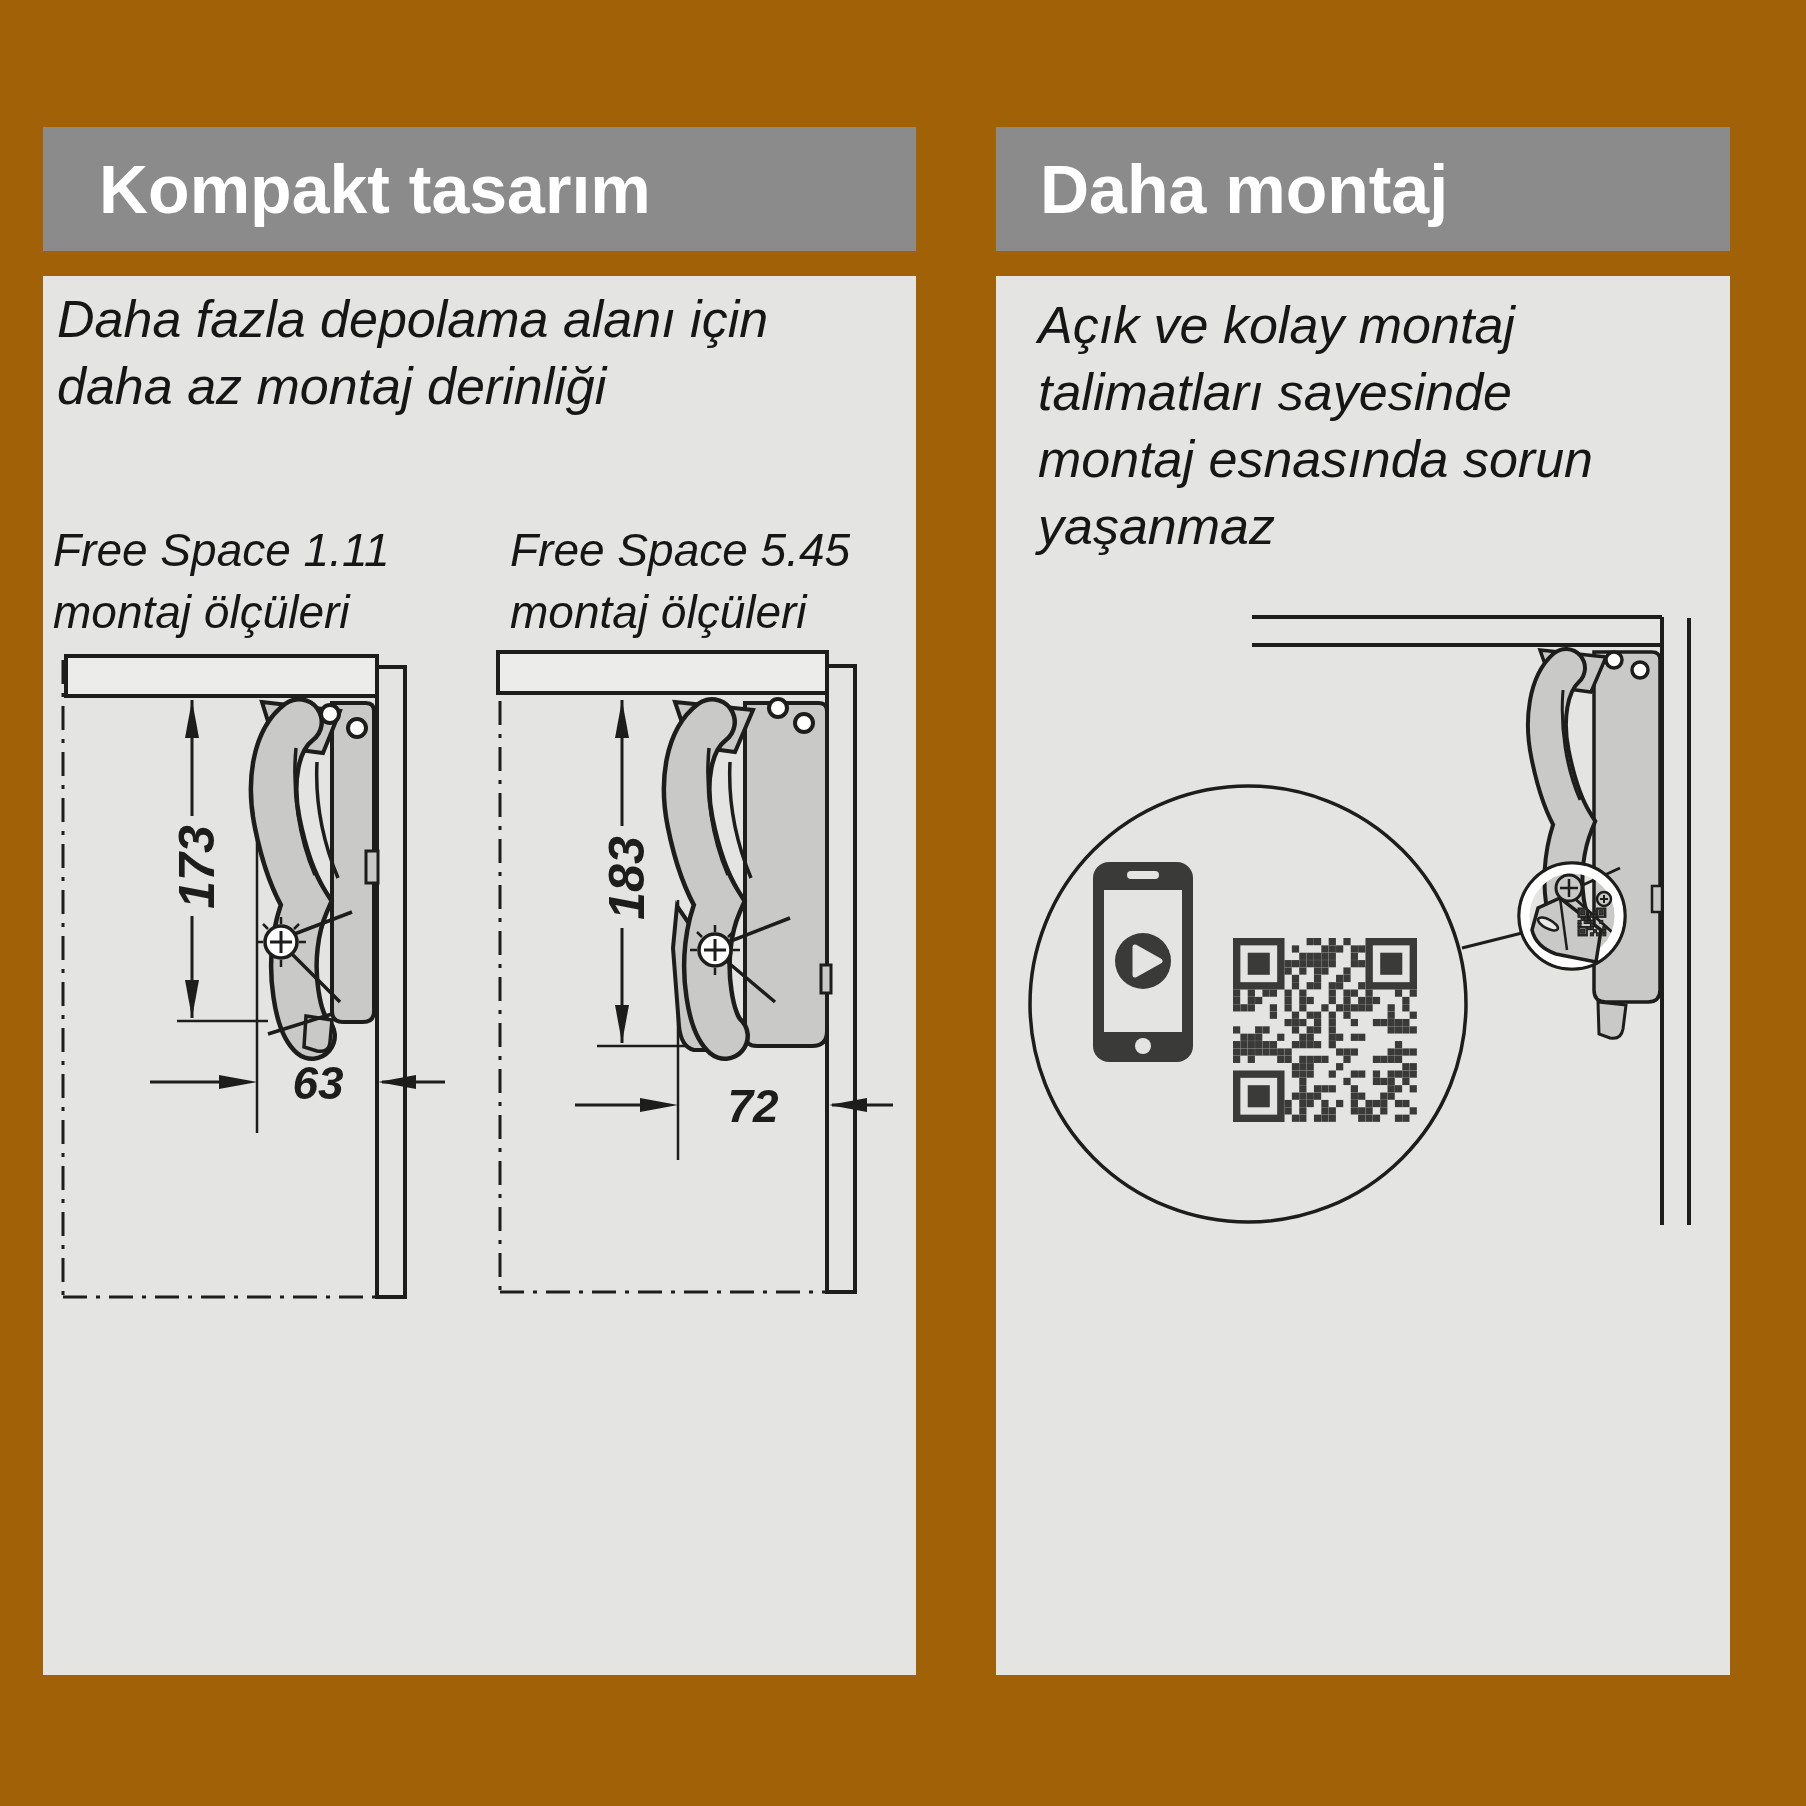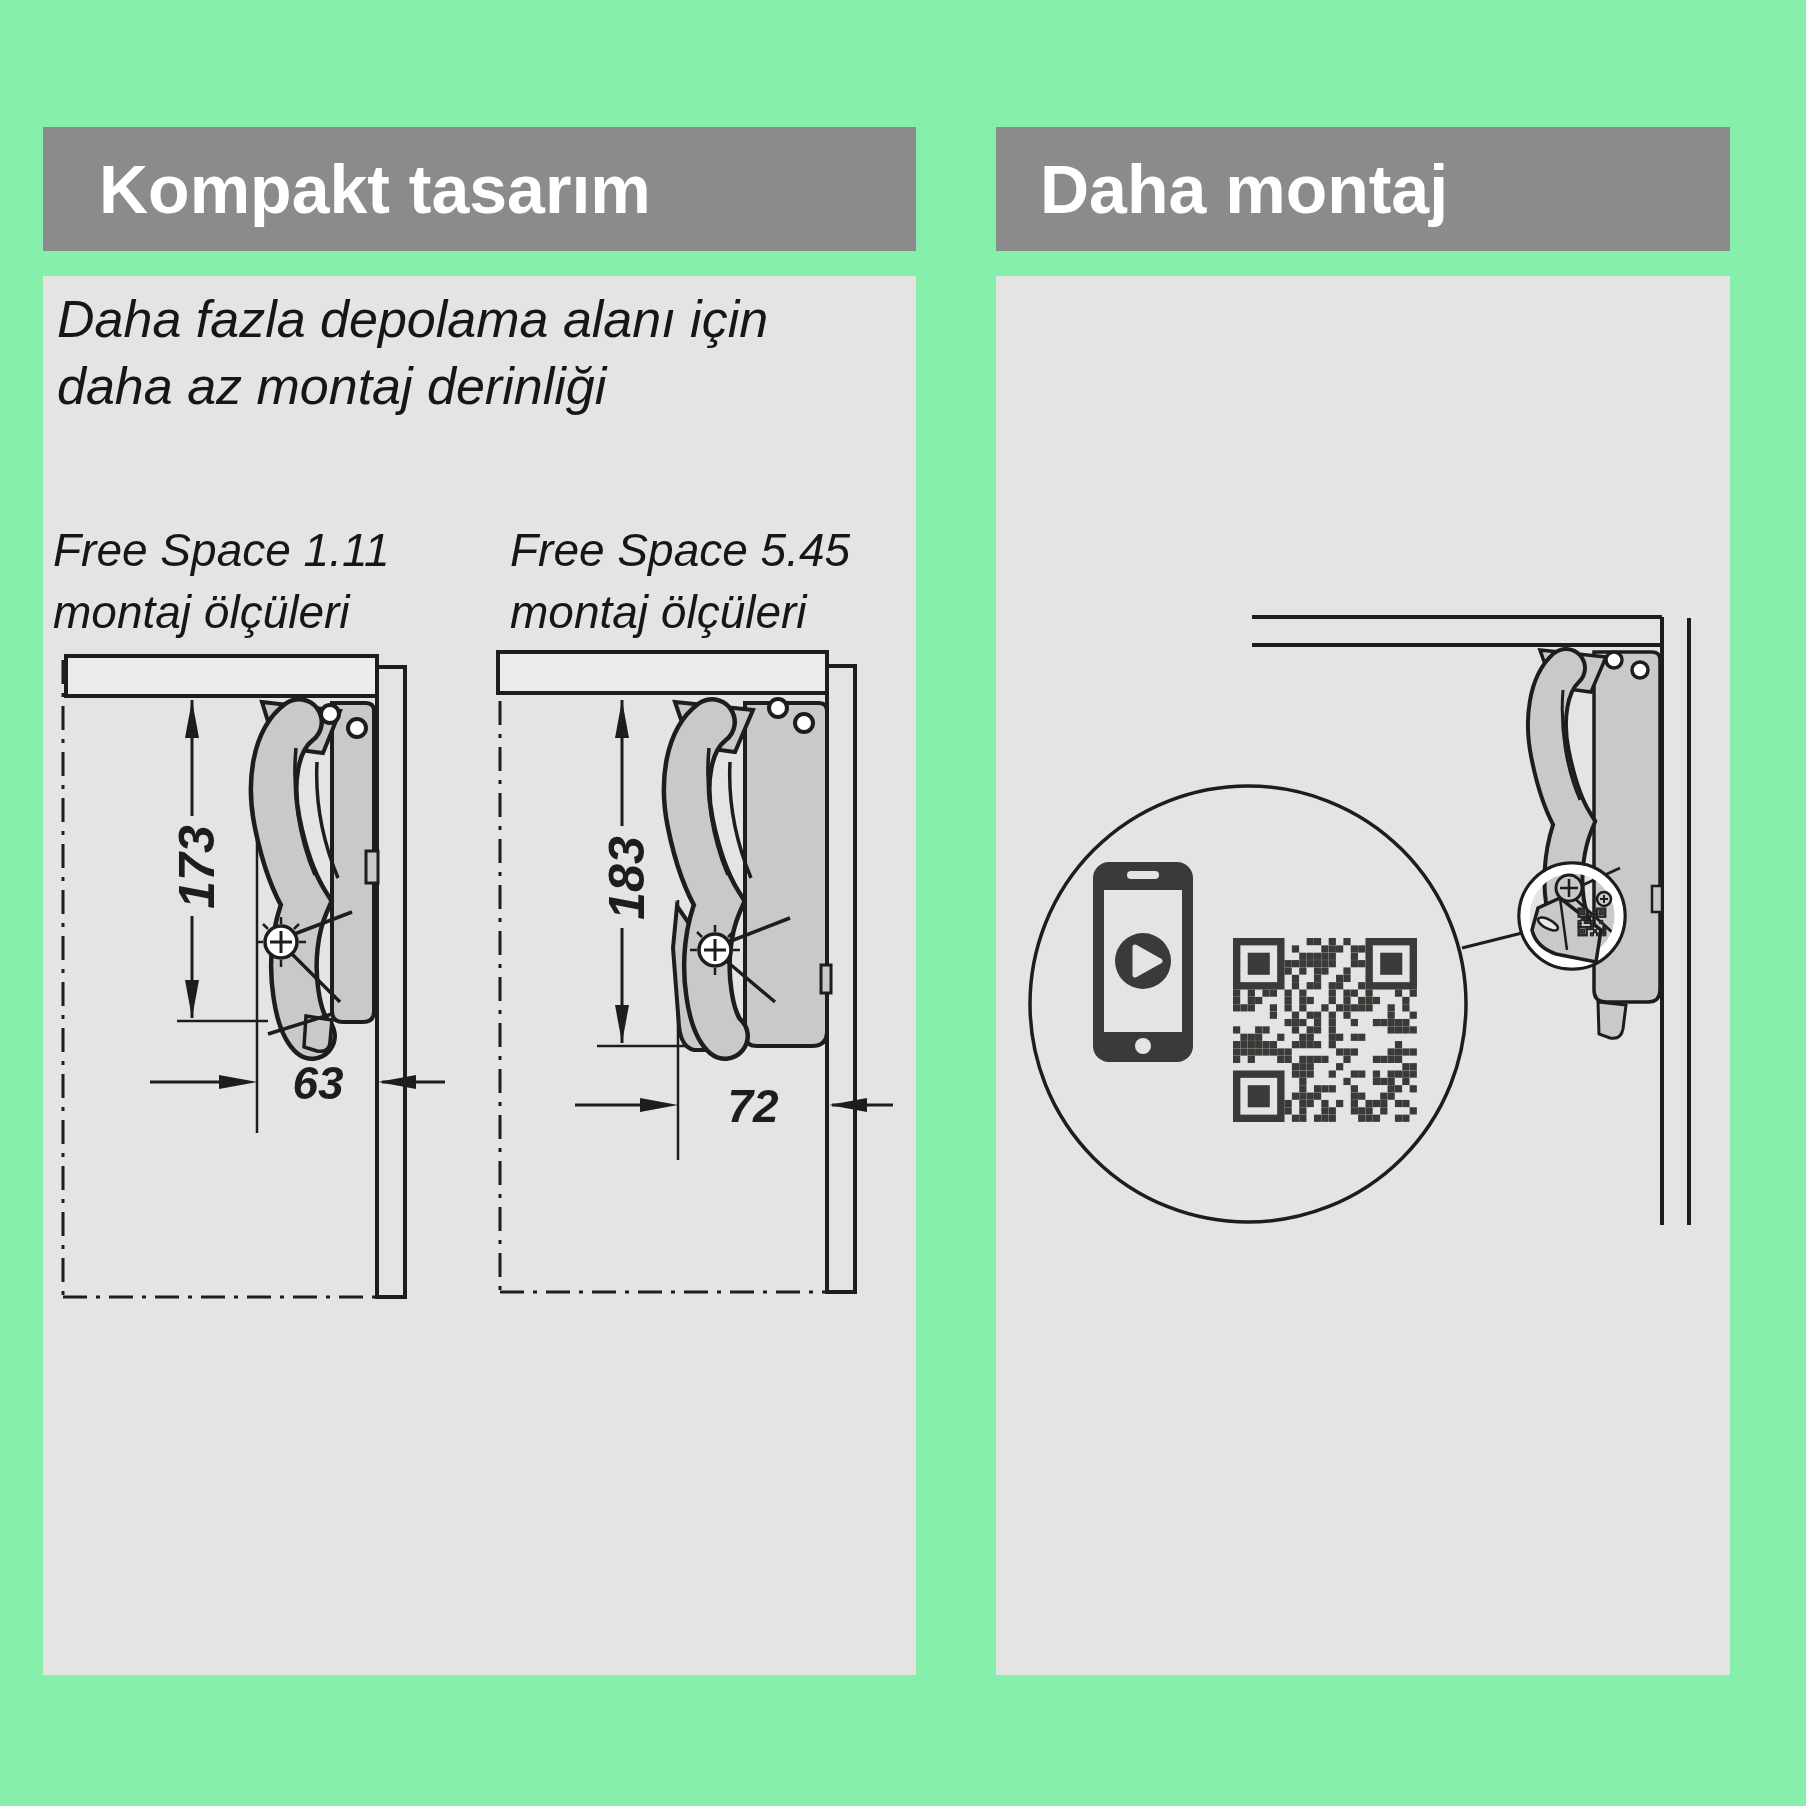--- a/index.html
+++ b/index.html
@@ -1,17 +1,17 @@
 <!DOCTYPE html>
 <html><head>
 <meta charset="utf-8">
 <style>
   html,body{margin:0;padding:0;background:#ffffff;}
   .page{
-    position:relative;width:1806px;height:1806px;background:#86efac;
+    position:relative;width:1806px;height:1806px;background:#a16207;
     font-family:"Liberation Sans", sans-serif;color:#1d1d1b;overflow:hidden;
   }
   .hdr{
     position:absolute;height:124px;background:#8b8b8b;color:#ffffff;
     display:flex;align-items:center;font-size:68px;font-weight:bold;letter-spacing:0;
   }
   .hdr-left{left:43px;top:127px;width:873px;padding-left:0;}
   .hdr-left .hdr-title{margin-left:56px;}
   .hdr-right{left:996px;top:127px;width:734px;}
   .hdr-right .hdr-title{margin-left:44px;}
@@ -141,20 +141,24 @@
         </g>
       </g>
     </svg>
   </div>
 
   <div class="hdr hdr-right">
     <span class="hdr-title">Daha montaj</span>
   </div>
 
   <div class="body-panel body-right">
+    <div class="desc desc-right">Açık ve kolay montaj
+talimatları sayesinde
+montaj esnasında sorun
+yaşanmaz</div>
 
     <svg class="diag-svg-r" viewBox="996 276 734 1399">
 
       <g stroke="#1d1d1b" stroke-width="4" fill="none">
         <path d="M1252,617 H1662"></path>
         <path d="M1252,645 H1660"></path>
         <path d="M1662,617 V1225"></path>
         <path d="M1689,618 V1225"></path>
       </g>
 

